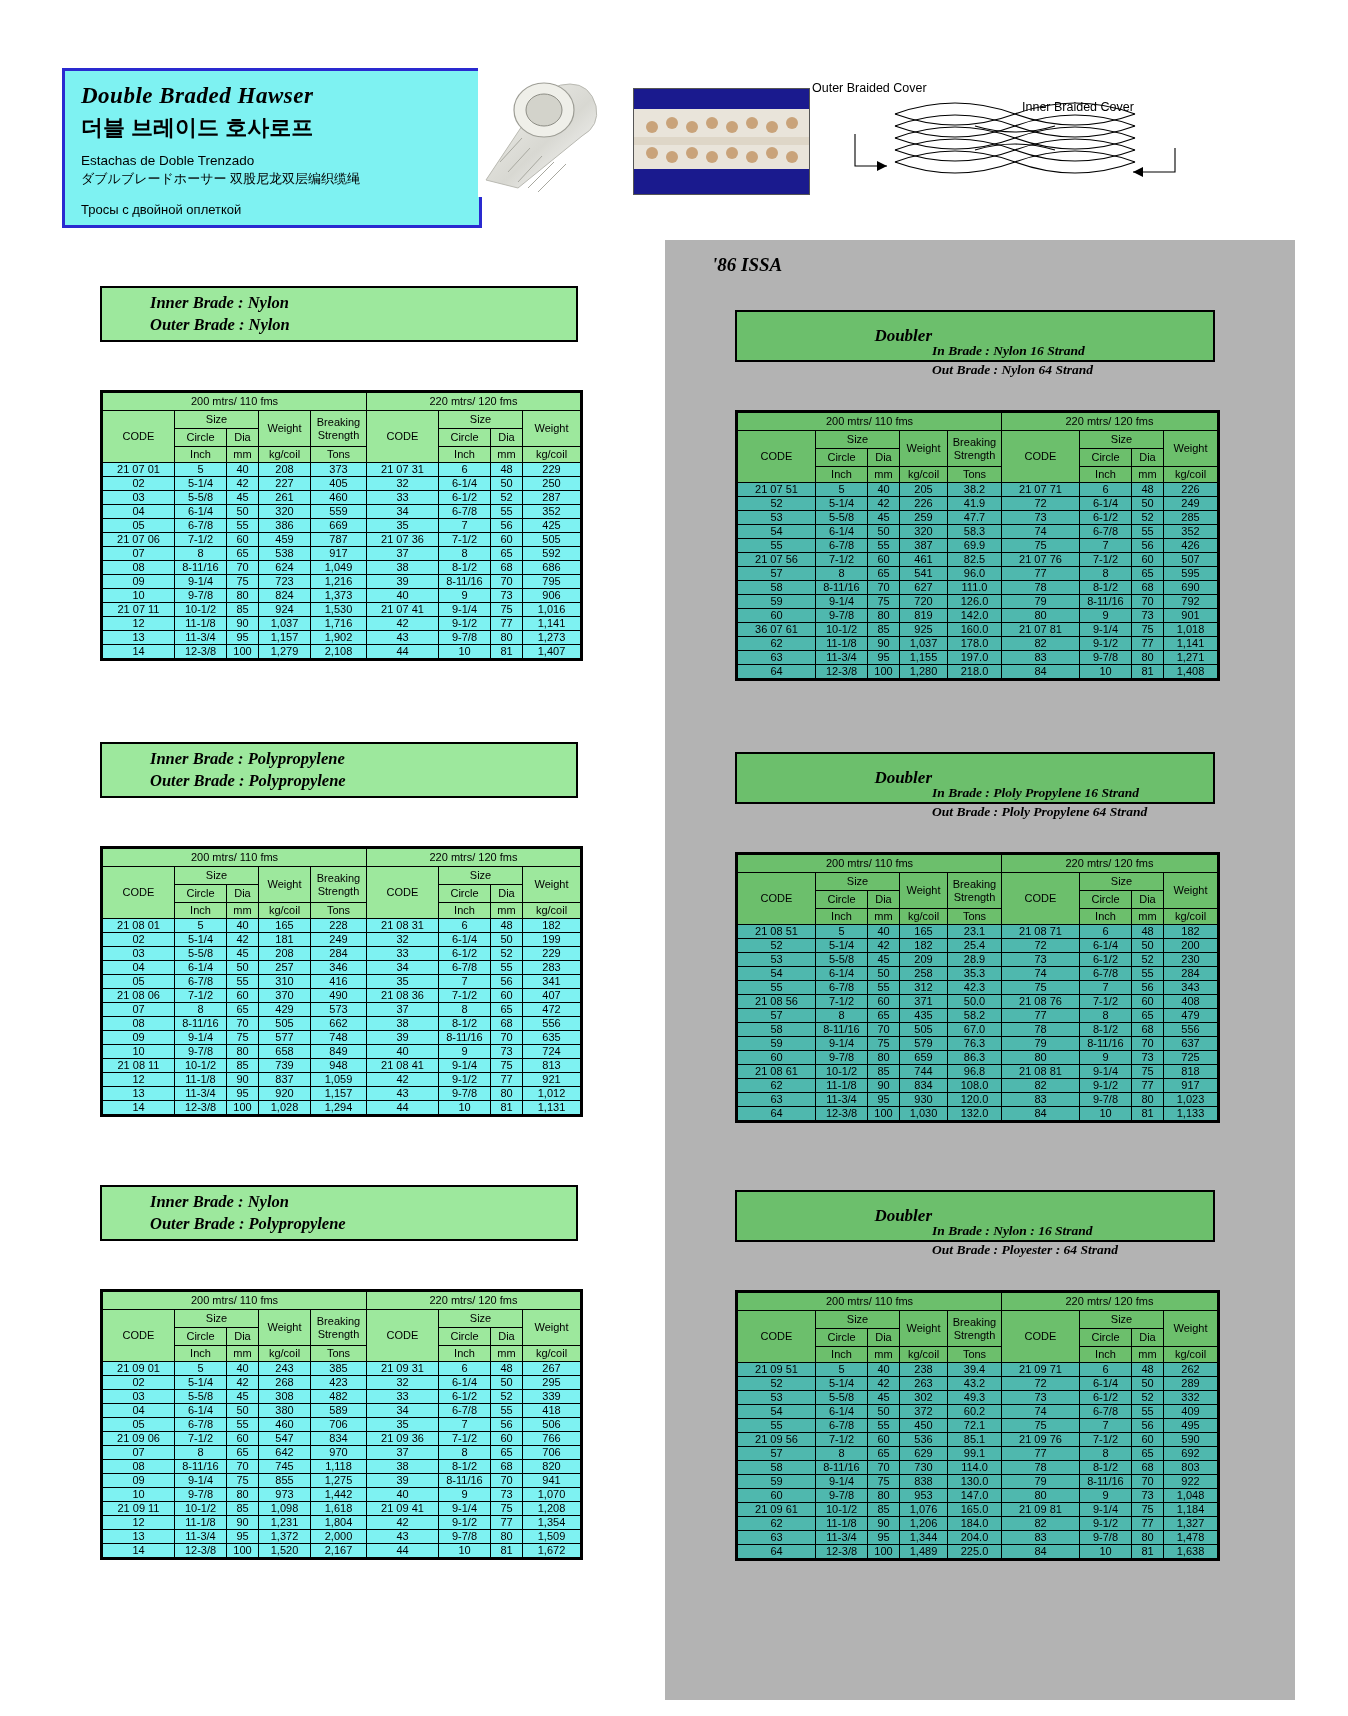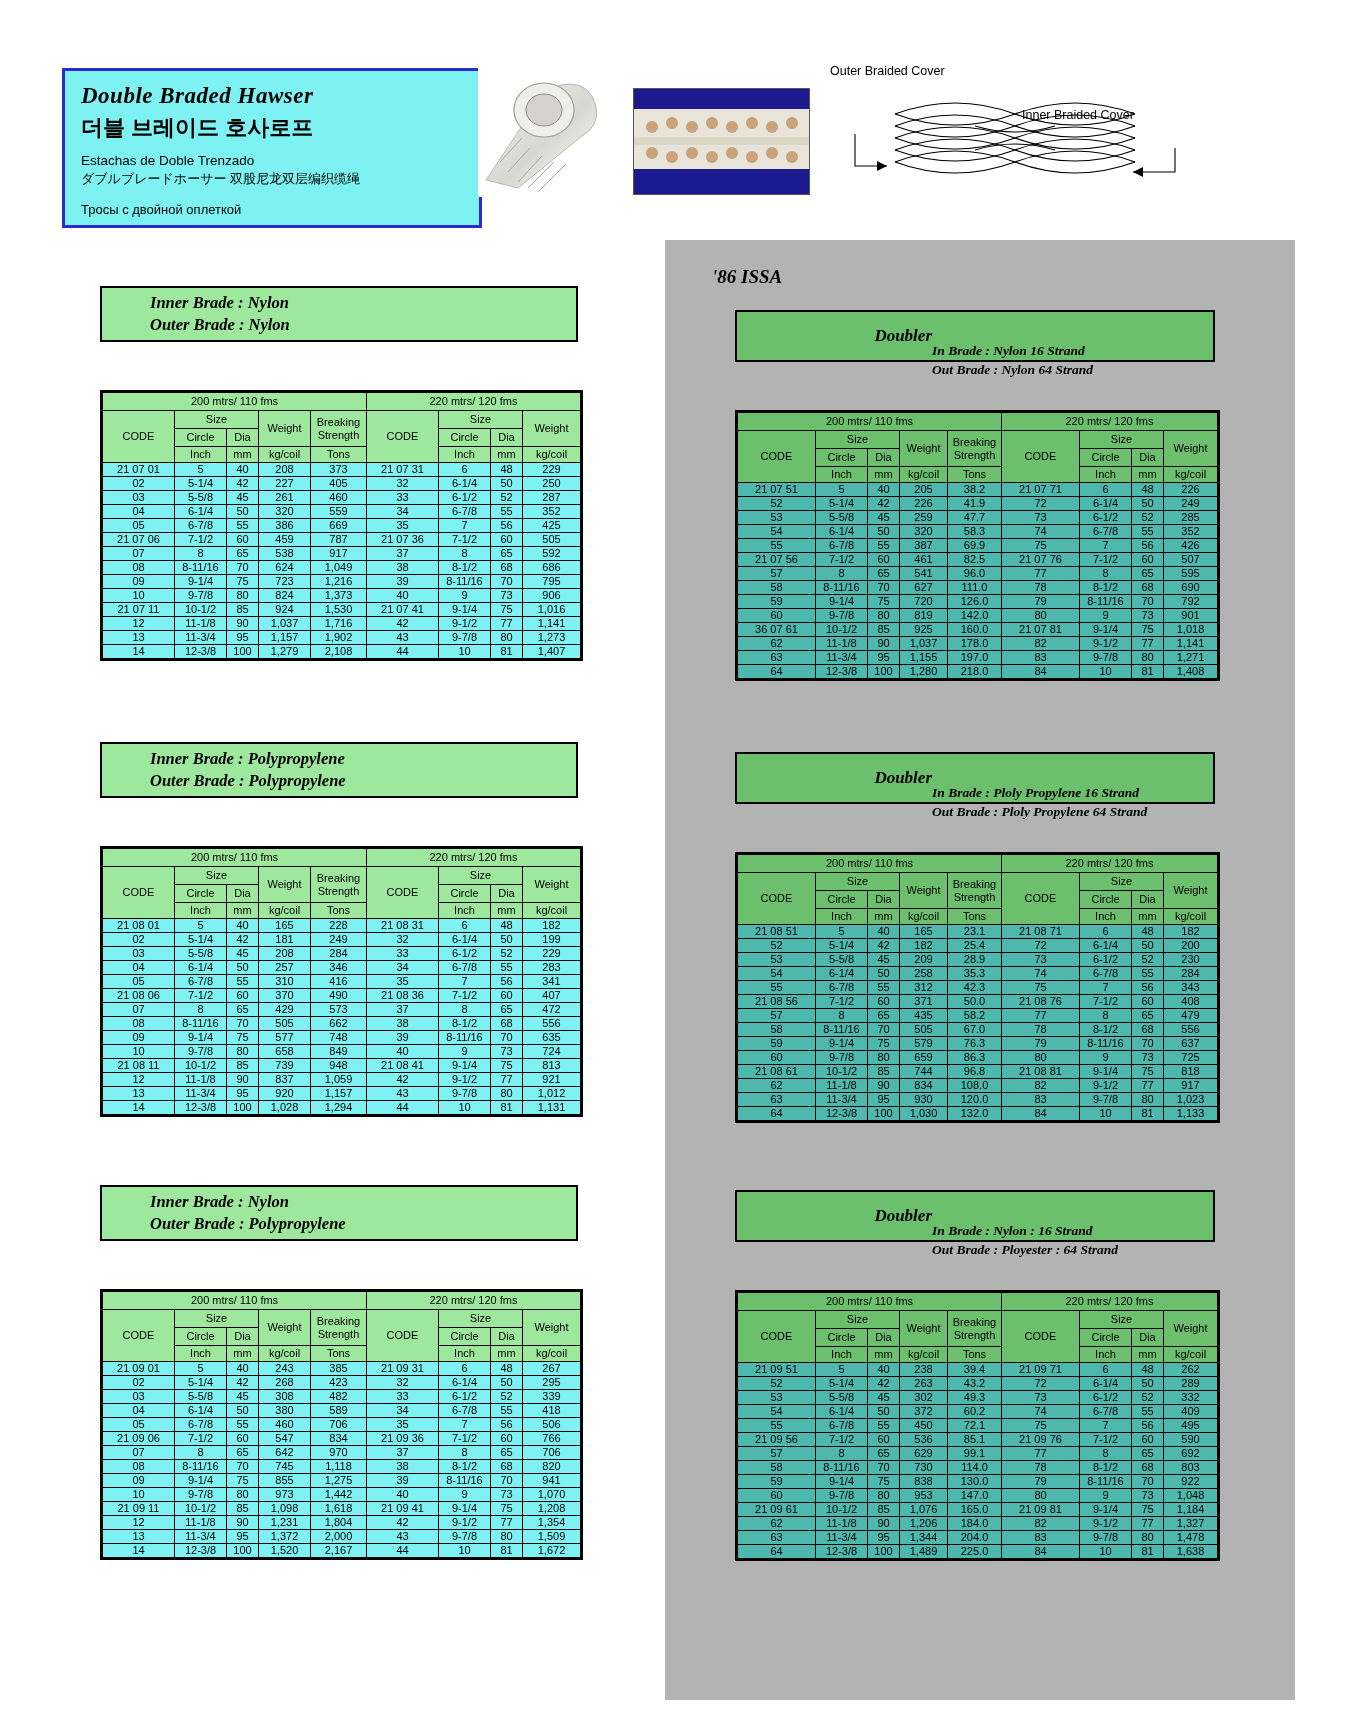--- a/index.html
+++ b/index.html
@@ -30,21 +30,21 @@
   .diag-label{position:absolute;font-size:12.5px;color:#000;}
 
   
   #issa-panel{
     position:absolute;left:665px;top:240px;width:630px;height:1460px;
     background:#b3b3b3;
   }
   #issa-title{
     position:absolute;left:712px;top:254px;
     font-family:"Liberation Serif",serif;font-style:italic;font-weight:bold;
-    font-size:19px;color:#000;margin-top:12px;
+    font-size:19px;color:#000;
   }
 
   
   .block{position:absolute;padding-left:30px;}
   table.spec{border-collapse:collapse;table-layout:fixed;}
   table.spec td,table.spec th{
     border:1px solid #000;font-size:11px;text-align:center;
     padding:0;line-height:13px;color:#000;font-weight:normal;
   }
   .hdr-band{
@@ -143,22 +143,22 @@
     <path d="M80 88 Q140 66 200 88 Q260 110 320 88"></path>
     <path d="M80 40 Q140 62 200 40 Q260 18 320 40"></path>
     <path d="M80 52 Q140 74 200 52 Q260 30 320 52"></path>
     <path d="M80 64 Q140 86 200 64 Q260 42 320 64"></path>
     <path d="M80 76 Q140 98 200 76 Q260 54 320 76"></path>
     <path d="M80 88 Q140 110 200 88 Q260 66 320 88"></path>
     <path d="M160 52 Q200 64 240 52"></path>
       <path d="M160 76 Q200 64 240 76"></path>
   </g>
 </svg>
-<div class="diag-label" style="left:812px;top:64px;margin-left:18px;">Outer Braided Cover</div>
-<div class="diag-label" style="left:1022px;top:108px;">Inner Braided Cover</div>
+<div class="diag-label" style="left:812px;top:81px;">Outer Braided Cover</div>
+<div class="diag-label" style="left:1022px;top:100px;">Inner Braided Cover</div>
 
 <div id="issa-panel"></div>
 <div id="issa-title">'86 ISSA</div>
 
 <div class="block" id="block-0-left" style="left:70px;top:286px;"><div class="hdr-band left" style="width:478px;height:56px;">
        <div class="line">Inner Brade : Nylon</div>
        <div class="line">Outer Brade : Nylon</div>
      </div>
      <div class="tbl-wrap">
        <table class="spec">

